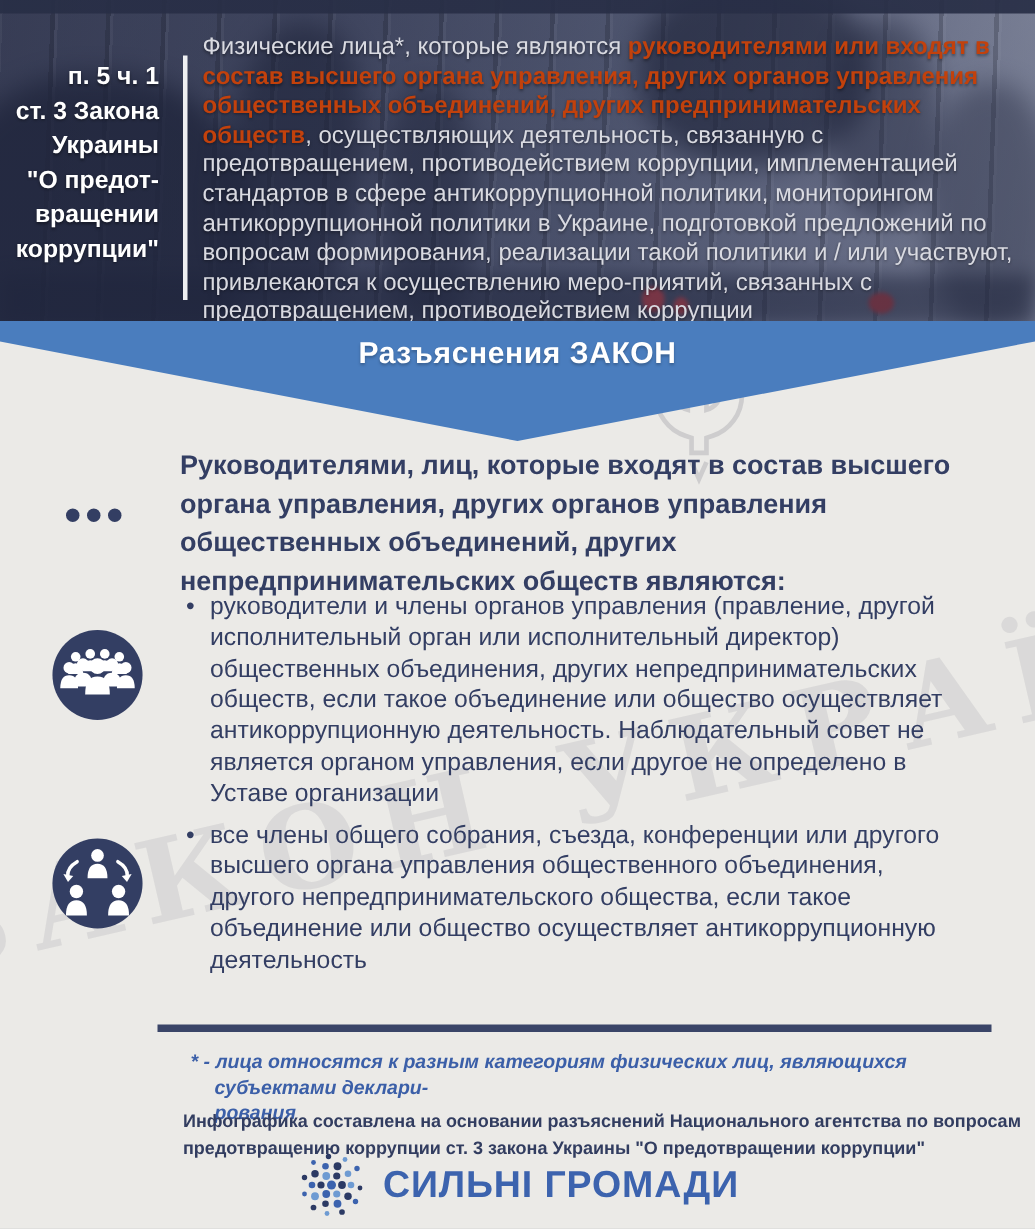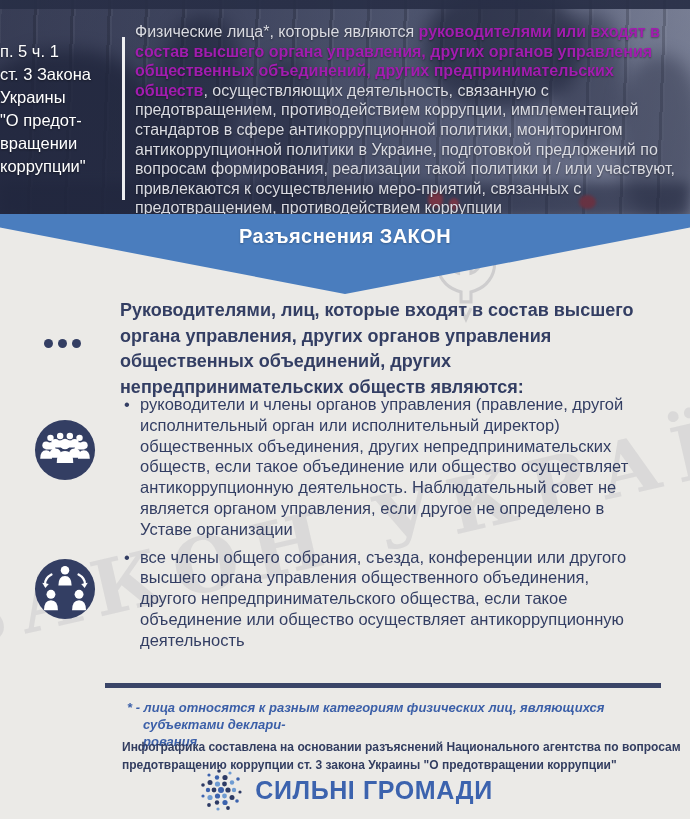--- a/index.html
+++ b/index.html
@@ -25,30 +25,30 @@
   .s6{left:618px;top:55px;width:85px;height:165px;opacity:.4;}
   .s7{left:0;top:183px;width:690px;height:34px;opacity:.55;border-radius:0;filter:blur(6px);}
   .rail{position:absolute;left:0;top:0;width:690px;height:9px;background:#23283c;opacity:.92;}
   .flower{position:absolute;background:#a93338;border-radius:50%;filter:blur(1.5px);}
   .f1{left:428px;top:191px;width:15px;height:17px;}
   .f2{left:449px;top:198px;width:10px;height:12px;}
   .f3{left:579px;top:195px;width:17px;height:14px;background:#8e2e33;}
   .tint{position:absolute;inset:0;background:linear-gradient(rgba(50,58,90,.34),rgba(48,56,88,.42));}
   .citation{
     position:absolute;left:0;top:40px;width:106px;z-index:3;
-    color:#fff;font-weight:normal;font-size:16.5px;line-height:23px;
-    text-align:left;white-space:pre-line;text-shadow:0 1px 2px rgba(0,0,0,.45);
+    color:#fff;font-weight:bold;font-size:16.5px;line-height:23px;
+    text-align:right;white-space:pre-line;text-shadow:0 1px 2px rgba(0,0,0,.45);
   }
   .vrule{position:absolute;left:122px;top:37px;width:3px;height:163px;background:rgba(255,255,255,.92);z-index:3;}
   .photo-par{
     position:absolute;left:135px;top:6px;width:549px;z-index:3;
     color:#d9dae1;font-size:16px;line-height:19.6px;
     text-shadow:0 1px 2px rgba(0,0,0,.4);
   }
-  .photo-par .b{font-weight:bold;color:#a21caf;}
+  .photo-par .b{font-weight:bold;color:#c2410c;}
   
   .banner{
     position:absolute;left:0;top:214px;width:690px;height:80px;z-index:4;
     background:#4a7dbe;
     clip-path:polygon(0 0,100% 0,100% 17%,50% 100%,0 17%);
     text-align:center;
   }
   .banner-title{
     margin:0;padding-top:11px;color:#fff;font-size:20px;font-weight:bold;letter-spacing:.4px;
     text-shadow:0 1px 2px rgba(0,0,0,.25);

